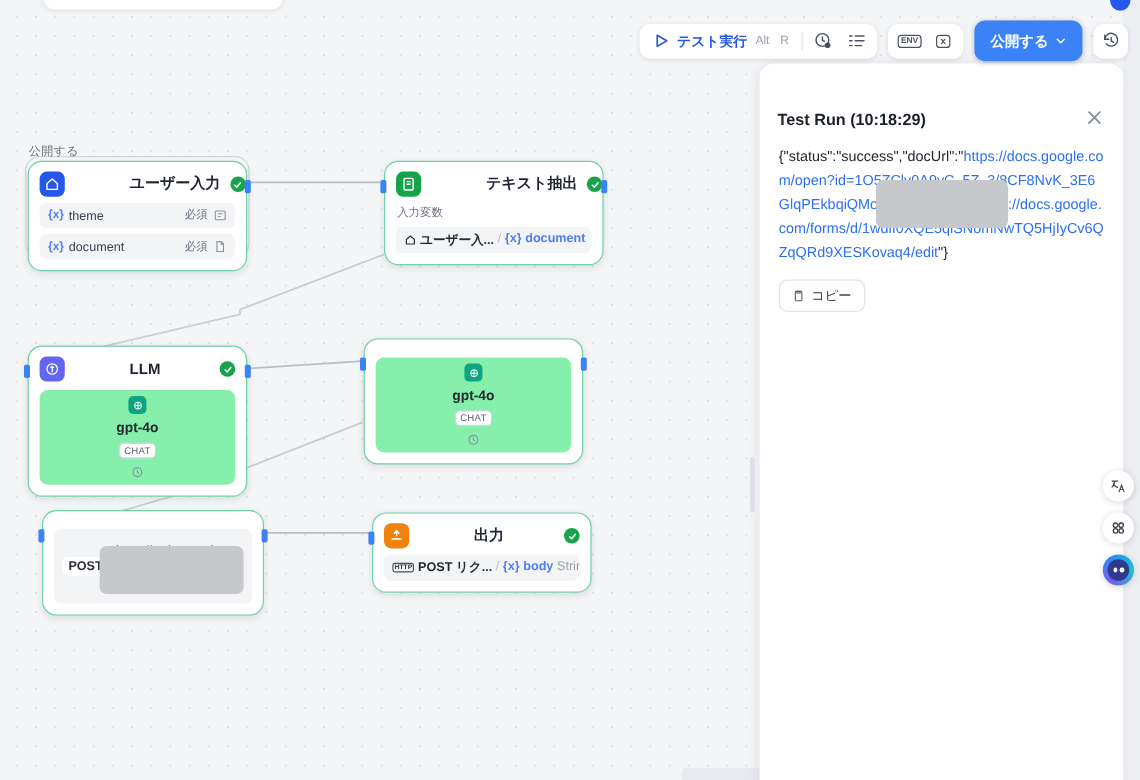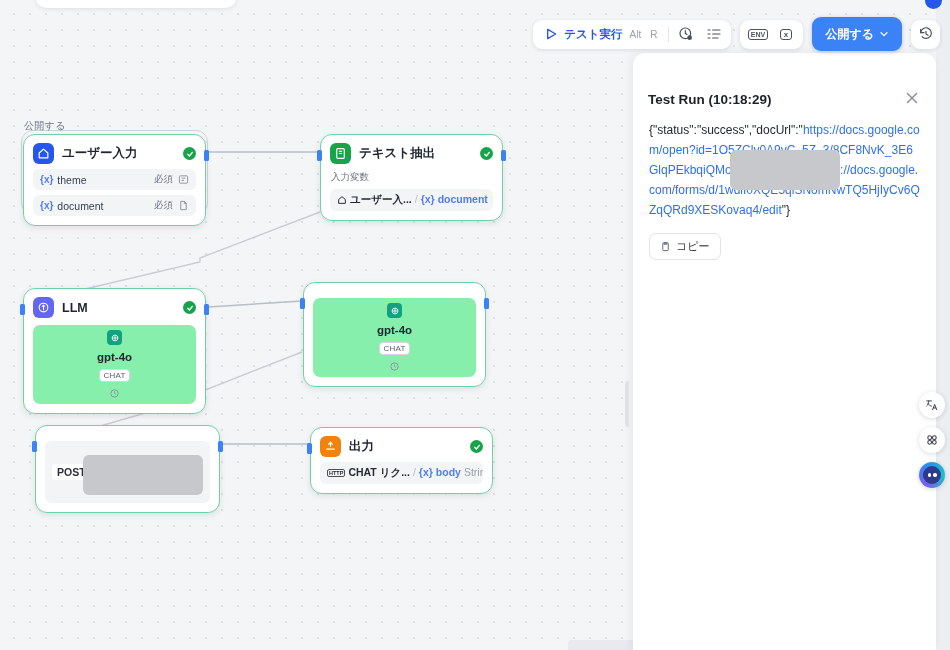--- a/index.html
+++ b/index.html
@@ -49,21 +49,21 @@
     border: 1.5px solid #6fd2a6;
     box-shadow: 0 2px 6px rgba(20,25,40,.10);
     padding: 8px 9px 9px;
   }
   .node-head { display: flex; align-items: center; gap: 8px; }
   .node-ico {
     width: 21px; height: 21px; border-radius: 6px; flex: 0 0 auto;
     display: flex; align-items: center; justify-content: center;
     color: #fff; font-size: 6px; font-weight: bold; letter-spacing: -.2px;
   }
-  .node-title { font-size: 12.5px; font-weight: bold; color: #1f2430; flex: 1 1 auto; white-space: nowrap; }
+  .node-title { font-size: 12.5px; font-weight: bold; color: #1f2430; flex: 1 1 auto; white-space: nowrap; margin-left: 46px; }
   .node-ok {
     width: 13px; height: 13px; border-radius: 50%; background: #16a34a; flex: 0 0 auto;
     display: flex; align-items: center; justify-content: center;
   }
   .node-ok svg { width: 8px; height: 8px; }
 
   .sublabel { font-size: 9.5px; color: #6b7280; margin: 7px 0 3px 1px; }
   .field-row {
     display: flex; align-items: center; background: #f3f4f6; border-radius: 6px;
     padding: 4px 7px; margin-top: 5px; font-size: 10.5px; color: #374151;
@@ -373,21 +373,21 @@
           <div class="node-title">出力</div>
           <div class="node-ok">
             <svg viewBox="0 0 24 24" fill="none" stroke="#fff" stroke-width="4" stroke-linecap="round" stroke-linejoin="round">
                 <path d="M5 13 L10 18 L19 7"></path>
               </svg>
           </div>
         </div>
         <div class="ref-pill">
           <span class="ref-src">
             <span style="font-size:5.5px;font-weight:bold;border:1px solid #4a4f59;border-radius:2px;padding:0 1px;">HTTP</span>
-            <span>CHAT リク...</span>
+            <span>POST リク...</span>
           </span>
           <span class="ref-sep">/</span>
           <span class="ref-var">{x}</span>
           <span class="ref-var">body</span>
           <span class="ref-type">String</span>
         </div>
       </div>
       <div class="port" style="left:-3px; top:16px;"></div>
     </div>
   </div>

